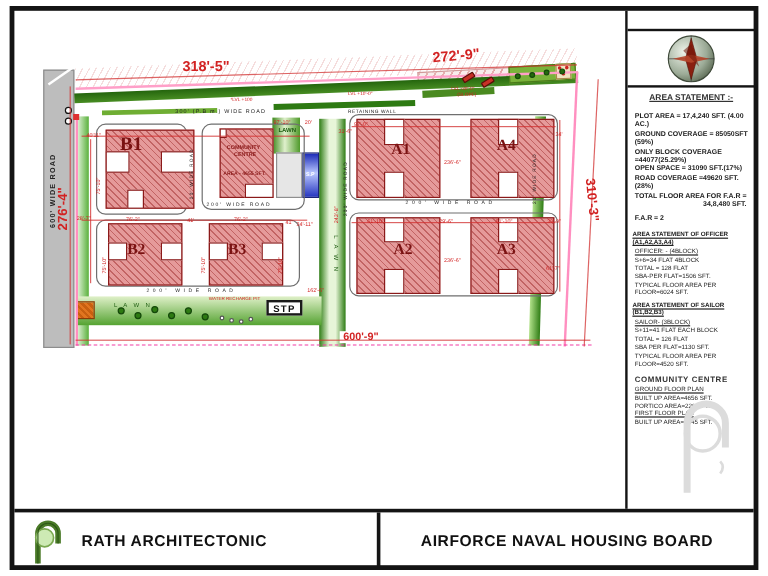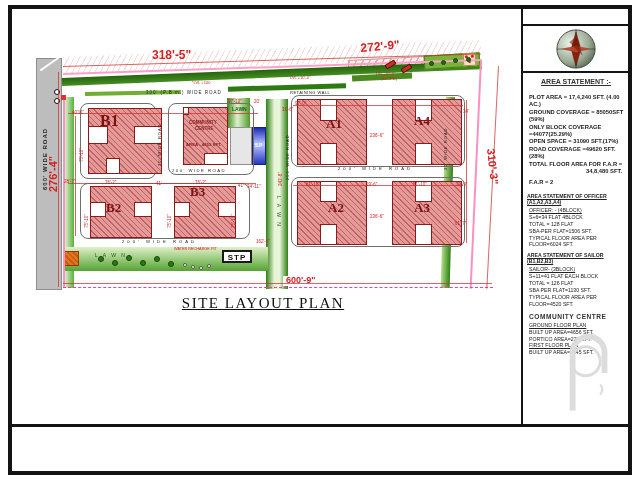--- a/index.html
+++ b/index.html
@@ -126,21 +126,20 @@
     <div class="corner-dot"></div>
     <div class="gate gate1"></div>
     <div class="gate gate2"></div>
 
     <div class="sp-annex"></div>
     <div class="sp-pool">
       <span>S.P</span>
     </div>
     <div class="stp-box">STP</div>
 
-    <div class="site-title">SITE LAYOUT PLAN</div>
     <div class="dim-bottom-label lbl">600'-9"</div>
   <div class="outline" style="position: absolute; left: 80px; top: 103px; width: 76px; height: 76px;"></div>
       <div class="outline" style="position: absolute; left: 168px; top: 103px; width: 86px; height: 72px;"></div>
       <div class="outline" style="position: absolute; left: 80px; top: 183px; width: 170px; height: 56px;"></div>
       <div class="outline" style="position: absolute; left: 291px; top: 95px; width: 174px; height: 72px;"></div>
       <div class="outline" style="position: absolute; left: 291px; top: 177px; width: 174px; height: 70px;"></div>
       <div class="building" style="position: absolute; left: 88px; top: 108px; width: 74px; height: 66px;"></div>
       <div class="building" style="position: absolute; left: 90px; top: 186px; width: 62px; height: 52px;"></div>
       <div class="building" style="position: absolute; left: 174px; top: 186px; width: 62px; height: 52px;"></div>
       <div class="building" style="position: absolute; left: 297px; top: 99px; width: 70px; height: 66px;"></div>
@@ -160,21 +159,21 @@
       <div class="cut" style="position: absolute; left: 415px; top: 99px; width: 17px; height: 22px;"></div>
       <div class="cut" style="position: absolute; left: 415px; top: 143px; width: 17px; height: 22px;"></div>
       <div class="cut" style="position: absolute; left: 320px; top: 181px; width: 17px; height: 21px;"></div>
       <div class="cut" style="position: absolute; left: 320px; top: 224px; width: 17px; height: 21px;"></div>
       <div class="cut" style="position: absolute; left: 415px; top: 181px; width: 17px; height: 21px;"></div>
       <div class="cut" style="position: absolute; left: 415px; top: 224px; width: 17px; height: 21px;"></div>
       <div class="cut" style="position: absolute; left: 204px; top: 153px; width: 24px; height: 12px;"></div>
       <div class="cut" style="position: absolute; left: 183px; top: 107px; width: 6px; height: 8px;"></div>
       <div class="bldg-label" style="position: absolute; left: 100px; top: 112px; font-size: 16px;">B1</div>
       <div class="bldg-label" style="position: absolute; left: 106px; top: 200px; font-size: 13px;">B2</div>
-      <div class="bldg-label" style="position: absolute; left: 190px; top: 184px; font-size: 13px;">B3</div>
+      <div class="bldg-label" style="position: absolute; left: 190px; top: 200px; font-size: 13px;">B3</div>
       <div class="bldg-label" style="position: absolute; left: 326px; top: 116px; font-size: 13px;">A1</div>
       <div class="bldg-label" style="position: absolute; left: 414px; top: 113px; font-size: 13px;">A4</div>
       <div class="bldg-label" style="position: absolute; left: 328px; top: 200px; font-size: 13px;">A2</div>
       <div class="bldg-label" style="position: absolute; left: 414px; top: 200px; font-size: 13px;">A3</div>
       <div class="dimline" style="position: absolute; left: 63px; top: 66px; width: 418px; height: 1px; transform: rotate(-1.7deg);"></div>
       <div class="dimline" style="position: absolute; left: 63px; top: 283px; width: 429px; height: 1px;"></div>
       <div class="dimline" style="position: absolute; left: 58px; top: 72px; width: 1px; height: 215px;"></div>
       <div class="dimline" style="position: absolute; left: 498px; top: 66px; width: 1px; height: 223px; transform: rotate(3deg);"></div>
       <div class="dimline" style="position: absolute; left: 68px; top: 113px; width: 190px; height: 1px;"></div>
       <div class="dimline" style="position: absolute; left: 68px; top: 183px; width: 188px; height: 1px;"></div>
@@ -304,16 +303,27 @@
         <div class="ln">BUILT UP AREA=2345 SFT.</div>
       </div>
     <svg class="watermark" width="58" height="92" viewBox="0 0 40 60">
       <path d="M8 58 V18 a11 11 0 0 1 22 0 v14" fill="none" stroke="#dcdcdc" stroke-width="4"></path>
       <circle cx="17" cy="24" r="10" fill="none" stroke="#dcdcdc" stroke-width="2"></circle>
       <path d="M27 40 q3 3 0 7" fill="none" stroke="#dcdcdc" stroke-width="1.5"></path>
     </svg>
   </div>
 
   <div class="bottom-bar">
+    <div class="bb-left">
+      <svg width="28" height="38" viewBox="0 0 30 40">
+        <path d="M6 40 V13 a9 9 0 0 1 18 0 v9" fill="none" stroke="#4a7a28" stroke-width="5"></path>
+        <circle cx="12" cy="17" r="8" fill="#cdeab4" stroke="#7aa850" stroke-width="1.5"></circle>
+        <path d="M6 40 V13 a9 9 0 0 1 18 0 v9" fill="none" stroke="#2d5816" stroke-width="1"></path>
+      </svg>
+      <div class="bb-title">RATH ARCHITECTONIC</div>
+    </div>
+    <div class="bb-right">
+      <div class="bb-title">AIRFORCE NAVAL HOUSING BOARD</div>
+    </div>
   </div>
 
   <div class="frame"></div>
 </div>
 
 </body></html>

